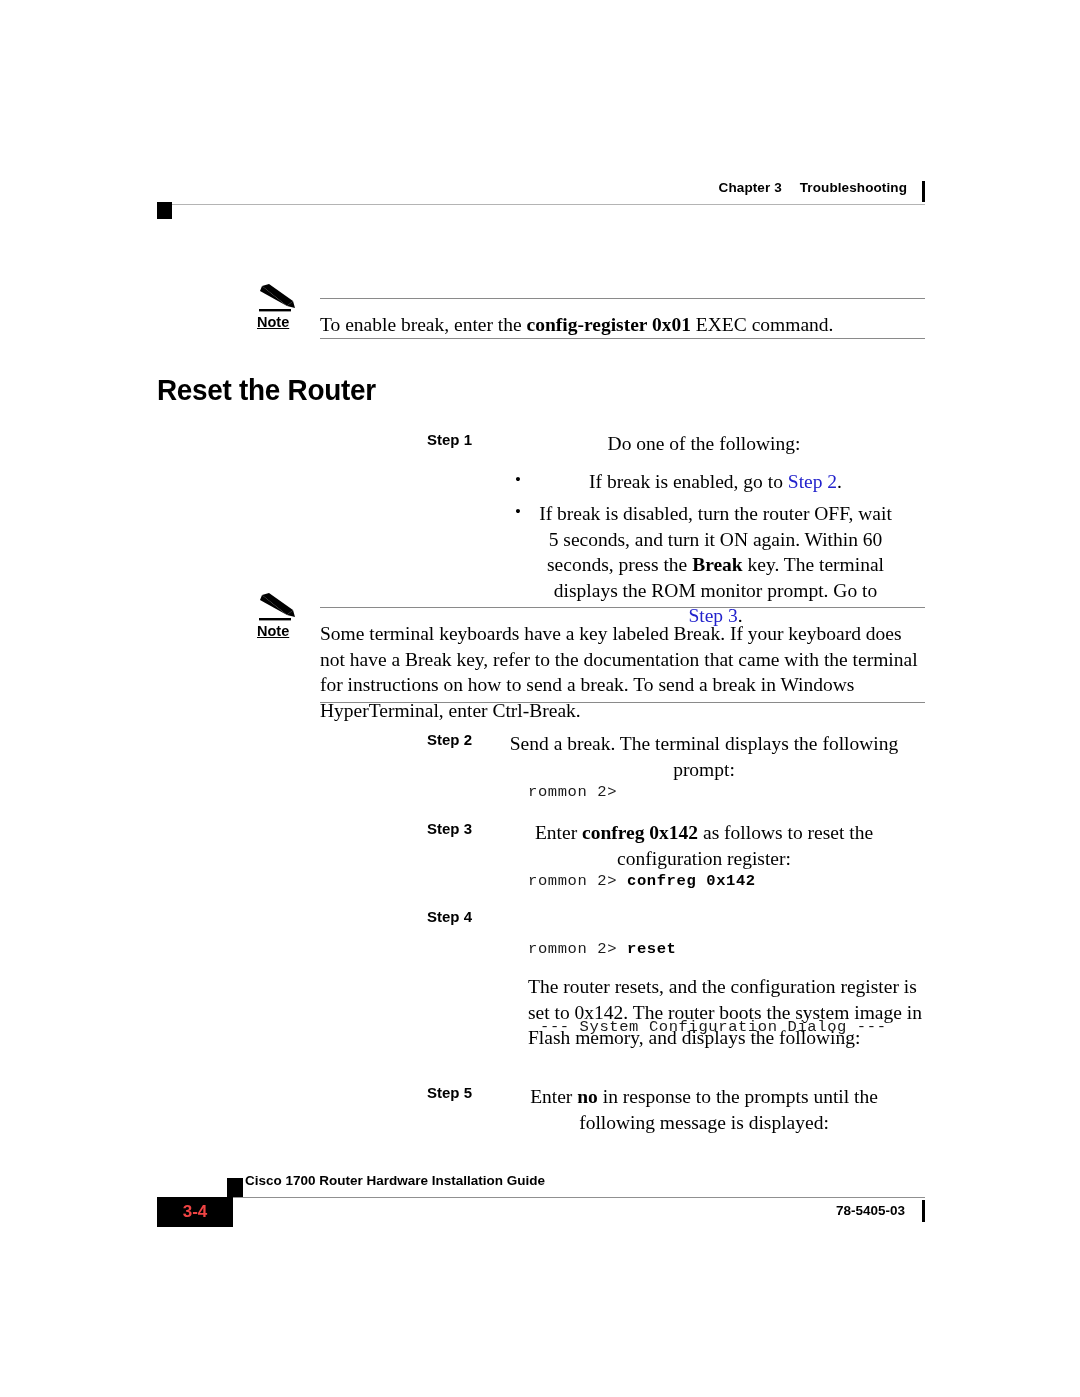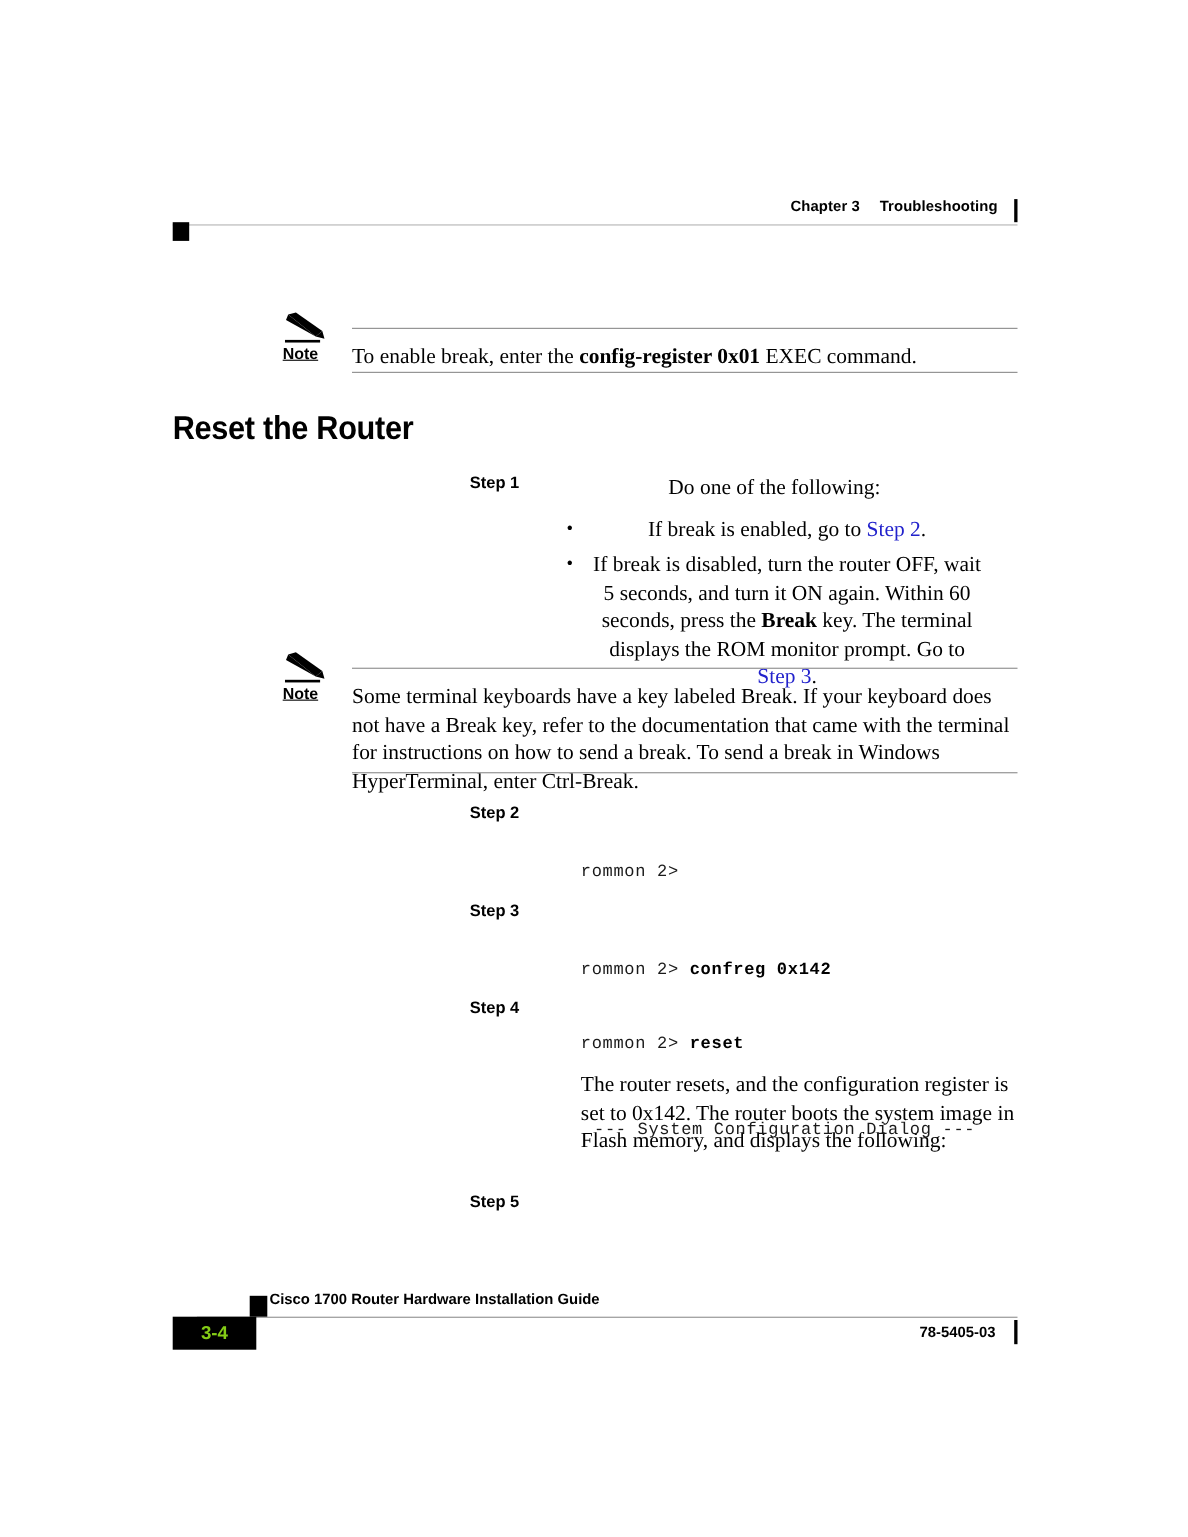--- a/index.html
+++ b/index.html
@@ -224,21 +224,21 @@
     background: #000000;
   }
   .footer-pagenum {
     position: absolute;
     left: 0;
     top: 0;
     width: 76px;
     height: 37px;
     line-height: 30px;
     text-align: center;
-    color: #84cc16;
+    color: #ef4444;
     font-family: "Liberation Sans", sans-serif;
     font-weight: bold;
     font-size: 17px;
   }
   .footer-title {
     position: absolute;
     left: 88px;
     top: 3px;
     font-family: "Liberation Sans", sans-serif;
     font-weight: bold;
@@ -321,38 +321,41 @@
   <div class="note-label">Note</div>
   <div class="note-rule-top"></div>
   <div class="note-body">
     <div class="note-text">Some terminal keyboards have a key labeled Break. If your keyboard does not have a Break key, refer to the documentation that came with the terminal for instructions on how to send a break. To send a break in Windows HyperTerminal, enter Ctrl-Break.</div>
   </div>
   <div class="note-rule-bottom" style="top:110px;"></div>
 </div>
 
 <div class="step" style="top:731px;">
   <div class="step-label">Step 2</div>
+  <div class="step-body">Send a break. The terminal displays the following prompt:</div>
 </div>
 <div class="code" style="top:783px;">rommon 2&gt;</div>
 
 <div class="step" style="top:820px;">
   <div class="step-label">Step 3</div>
+  <div class="step-body"><span>Enter </span><b>confreg 0x142</b><span> as follows to reset the configuration register:</span></div>
 </div>
 <div class="code" style="top:872px;"><span>rommon 2&gt; </span><b>confreg 0x142</b></div>
 
 <div class="step" style="top:908px;">
   <div class="step-label">Step 4</div>
 </div>
 <div class="code" style="top:940px;"><span>rommon 2&gt; </span><b>reset</b></div>
 
 <div class="para" style="top:974px;">The router resets, and the configuration register is set to 0x142. The router boots the system image in Flash memory, and displays the following:</div>
 <div class="code" style="top:1018px;margin-left:12px;">--- System Configuration Dialog ---</div>
 
 <div class="step" style="top:1084px;">
   <div class="step-label">Step 5</div>
+  <div class="step-body"><span>Enter </span><b>no</b><span> in response to the prompts until the following message is displayed:</span></div>
 </div>
 
 <div class="page-footer">
   <div class="footer-rule"></div>
   <div class="footer-square"></div>
   <div class="footer-pagebox">
     <div class="footer-pagenum">3-4</div>
   </div>
   <div class="footer-title">Cisco 1700 Router Hardware Installation Guide</div>
   <div class="footer-docnum">78-5405-03</div>

